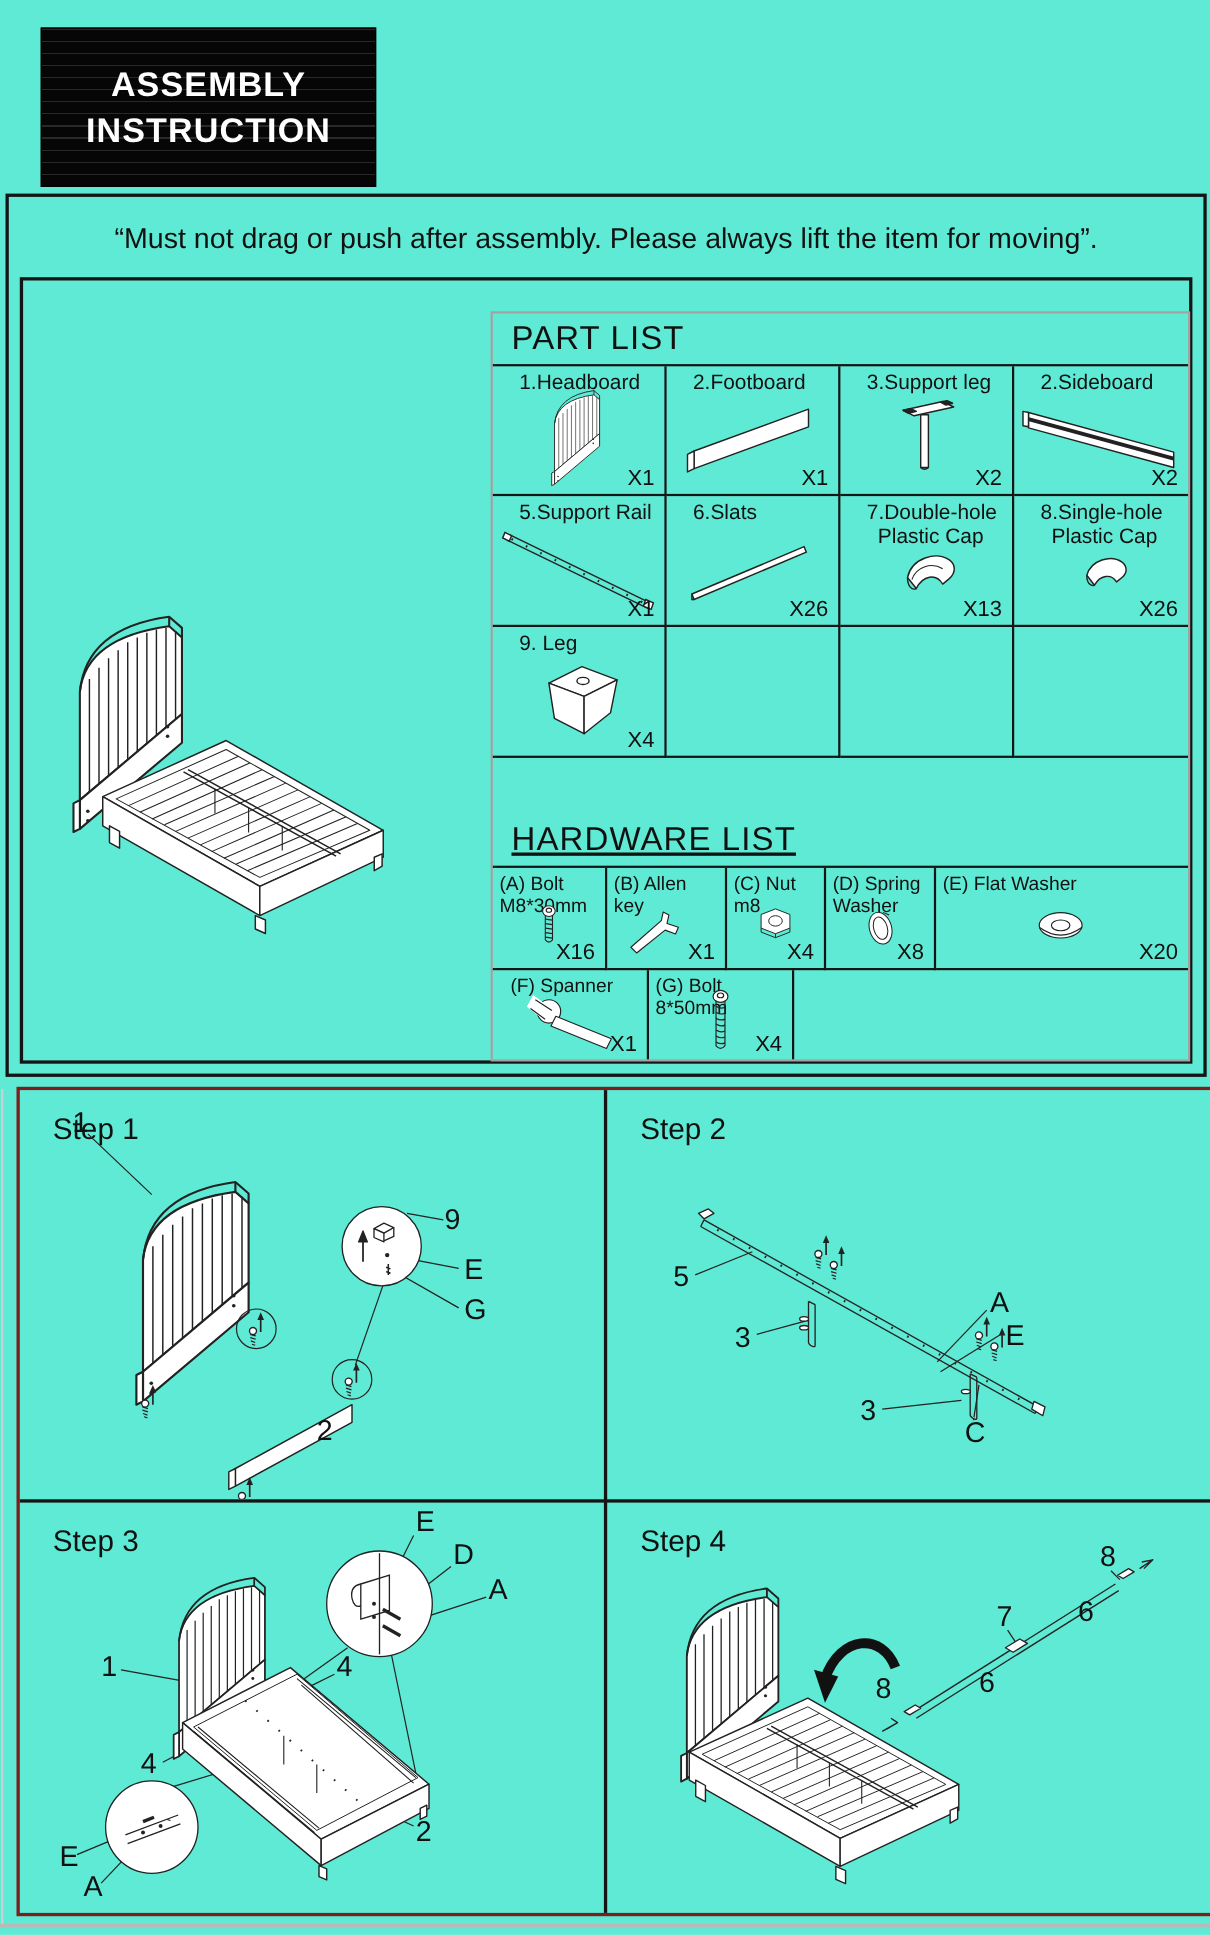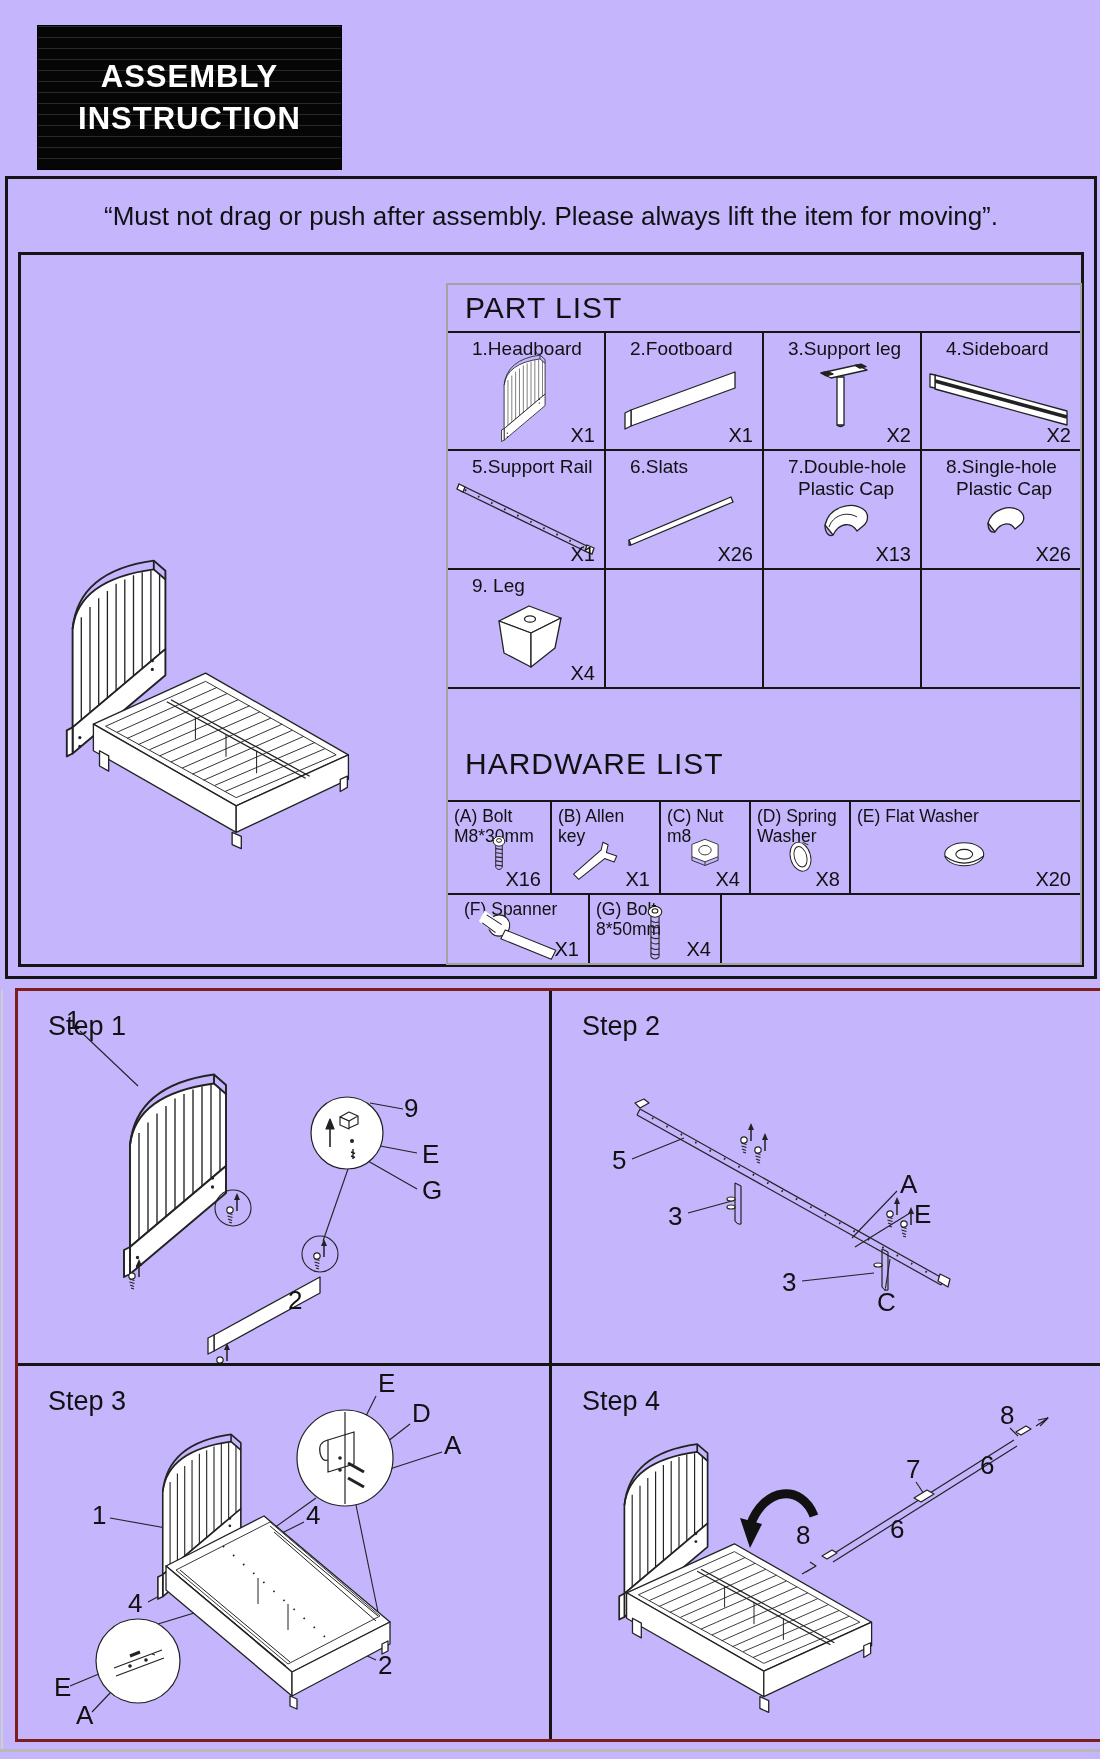--- a/index.html
+++ b/index.html
@@ -1,16 +1,16 @@
 <!DOCTYPE html>
 <html><head>
 <meta charset="utf-8">
 <style>
   html,body{margin:0;padding:0;background:#fff;}
-  .page{position:relative;width:1100px;height:1759px;background:#c4b5fd;
+  .page{position:relative;width:1100px;height:1759px;background:#5eead4;
         font-family:"Liberation Sans","DejaVu Sans",sans-serif;color:#111;overflow:hidden;}
   .abs{position:absolute;}
   
   .brand-box{left:37px;top:25px;width:303px;height:143px;background:#060606;
     background-image:repeating-linear-gradient(180deg,rgba(70,70,70,.55) 0 1px,rgba(0,0,0,0) 1px 11px);
     border:1px solid #000;display:flex;flex-direction:column;align-items:center;justify-content:center;z-index:3;}
   .brand-box span{color:#fff;font-weight:bold;font-size:31px;letter-spacing:1px;line-height:1.35;}
   .title-box{left:339px;top:27px;width:617px;height:139px;border:3px solid #151515;
     display:flex;align-items:center;justify-content:center;}
   .title-box span{font-size:47px;font-weight:bold;letter-spacing:1px;}
@@ -24,21 +24,21 @@
     display:flex;flex-direction:column;}
   .t-title{height:46px;border-bottom:2px solid #151515;display:flex;align-items:center;
     padding-left:17px;font-size:30px;letter-spacing:1px;flex:none;}
   .p-grid{display:grid;grid-template-columns:1fr 1fr 1fr 1fr;grid-template-rows:118px 119px 119px;flex:none;}
   .cell{position:relative;border-right:2px solid #151515;border-bottom:2px solid #151515;overflow:hidden;}
   .cell.last{border-right:none;}
   .cell-label{font-size:19px;line-height:1.18;padding:5px 4px 0 24px;}
   .cell-qty{position:absolute;right:9px;bottom:2px;font-size:20px;margin-top:32px;}
   .cell-art{position:absolute;left:0;right:0;top:16px;bottom:0;display:flex;align-items:center;justify-content:center;}
   .h-title{height:92px;border-bottom:2px solid #151515;display:flex;align-items:flex-end;
-    padding:0 0 19px 17px;font-size:30px;letter-spacing:1px;flex:none;}
+    padding:0 0 6px 17px;font-size:30px;letter-spacing:1px;flex:none;text-decoration:underline;}
   .h-row{display:flex;flex:none;}
   .h-row1{height:93px;}
   .h-row2{flex:1;padding-left:10px;}
   .h-row .cell{flex:none;}
   .h-row .grow{flex:1;}
   .h-row2 .cell{border-bottom:none;}
   .h-label{font-size:17.5px;padding:4px 3px 0 6px;line-height:1.15;}
   
   .steps{left:15px;top:988px;width:1065px;height:748px;border:3px solid #7f1d1d;padding-left:20px;}
   .vdiv{position:absolute;left:531px;top:0;bottom:0;width:3px;background:#151515;}
@@ -139,21 +139,21 @@
                 <path d="M54,20 L90,12 L100,17 L64,25 Z"></path>
                 <path d="M54,20 l7,-1.5 5,2.5 -7,1.8 Z" fill="#222"></path>
                 <path d="M88,12.5 l6,-1.3 5,2.4 -6,1.6 Z" fill="#222"></path>
                 <path d="M70,24 h7 L77,72 h-7 Z"></path>
                 <path d="M70,72 q3.5,3 7,0" fill="none"></path>
               </svg>
             </div>
             <div class="cell-qty">X2</div>
           </div>
           <div class="cell last">
-            <div class="cell-label">4.Sideboard</div>
+            <div class="cell-label">2.Sideboard</div>
             <div class="cell-art">
               <svg width="157" height="92" viewBox="0 0 157 92" fill="#fff" stroke="#222" stroke-width="1.3" stroke-linejoin="round">
                 <path d="M12,22 L144,58 L144,72 L12,36 Z"></path>
                 <path d="M12,28 L144,64" stroke-width="3.5" fill="none"></path>
                 <path d="M7,21 l5,1 v13 l-5,-1 Z"></path>
               </svg>
             </div>
             <div class="cell-qty">X2</div>
           </div>
 

